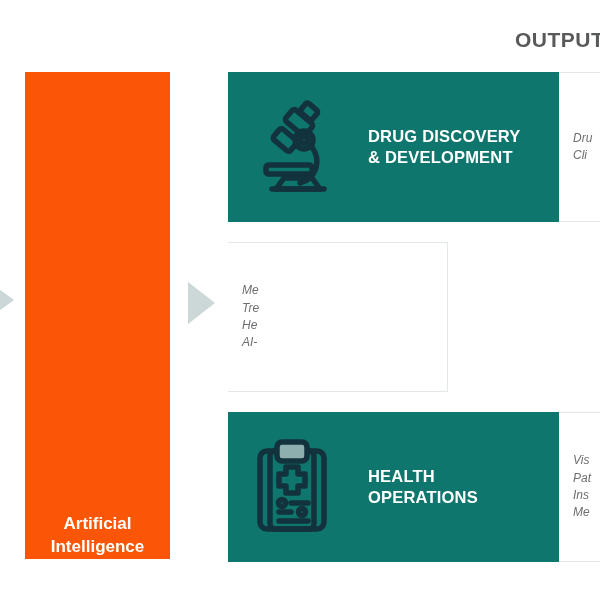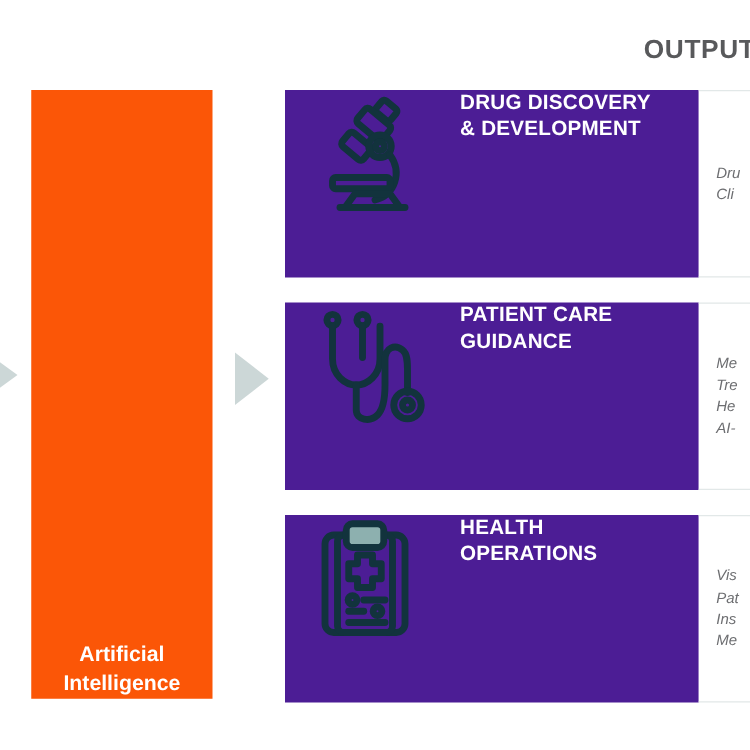--- a/index.html
+++ b/index.html
@@ -89,23 +89,23 @@
     display: flex;
     align-items: stretch;
   }
   .row-1 { top: 72px; }
   .row-2 { top: 242px; }
   .row-3 { top: 412px; }
 
   .card {
     width: 331px;
     height: 150px;
-    background: #4c1d95;
-    display: flex;
-    align-items: flex-start;
+    background: #0f766e;
+    display: flex;
+    align-items: center;
     box-sizing: border-box;
   }
 
   .card-icon {
     width: 140px;
     display: flex;
     align-items: center;
     justify-content: center;
     flex: none;
   }
@@ -186,39 +186,20 @@
       <div class="card-title">Drug Discovery
 &amp; Development</div>
     </div>
     <div class="panel">
       <div class="panel-list">Dru
 Cli</div>
     </div>
   </div>
 
   <div class="row row-2">
-    <div class="card">
-      <div class="card-icon">
-        <svg width="104" height="104" viewBox="0 0 104 104" fill="none" stroke="#12333d" stroke-width="5.5" stroke-linecap="round" stroke-linejoin="round">
-
-          <circle cx="20" cy="14" r="4.5"></circle>
-          <circle cx="44" cy="14" r="4.5"></circle>
-
-          <path d="M20 19 L 20 45 C 20 58, 30 66, 39 66 C 48 66, 58 58, 58 45 L 58 19"></path>
-          <path d="M44 19 L 44 44"></path>
-
-          <path d="M39 66 L 39 86 C 39 94, 50 96, 56 90 C 61 85, 62 76, 62 66 L 62 46 C 62 36, 70 33, 76 38 C 80 41, 80 48, 80 54 L 80 72"></path>
-
-          <circle cx="80" cy="82" r="11"></circle>
-          <circle cx="80" cy="82" r="4"></circle>
-        </svg>
-      </div>
-      <div class="card-title">Patient Care
-Guidance</div>
-    </div>
     <div class="panel">
       <div class="panel-list">Me
 Tre
 He
 AI-</div>
     </div>
   </div>
 
   <div class="row row-3">
     <div class="card">

